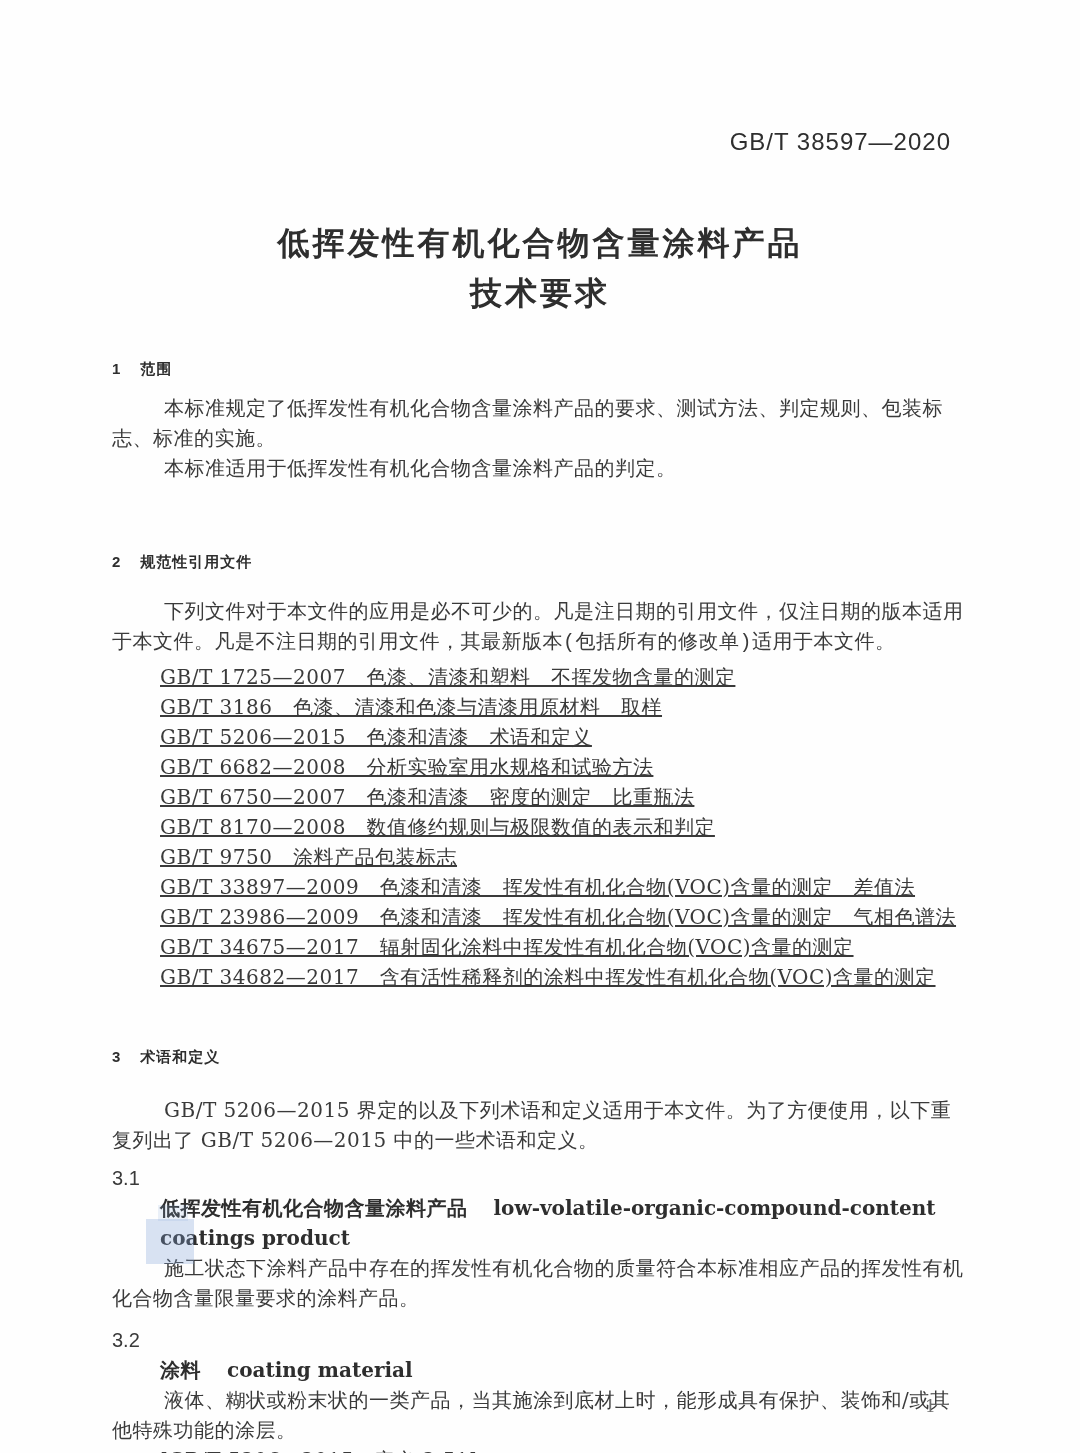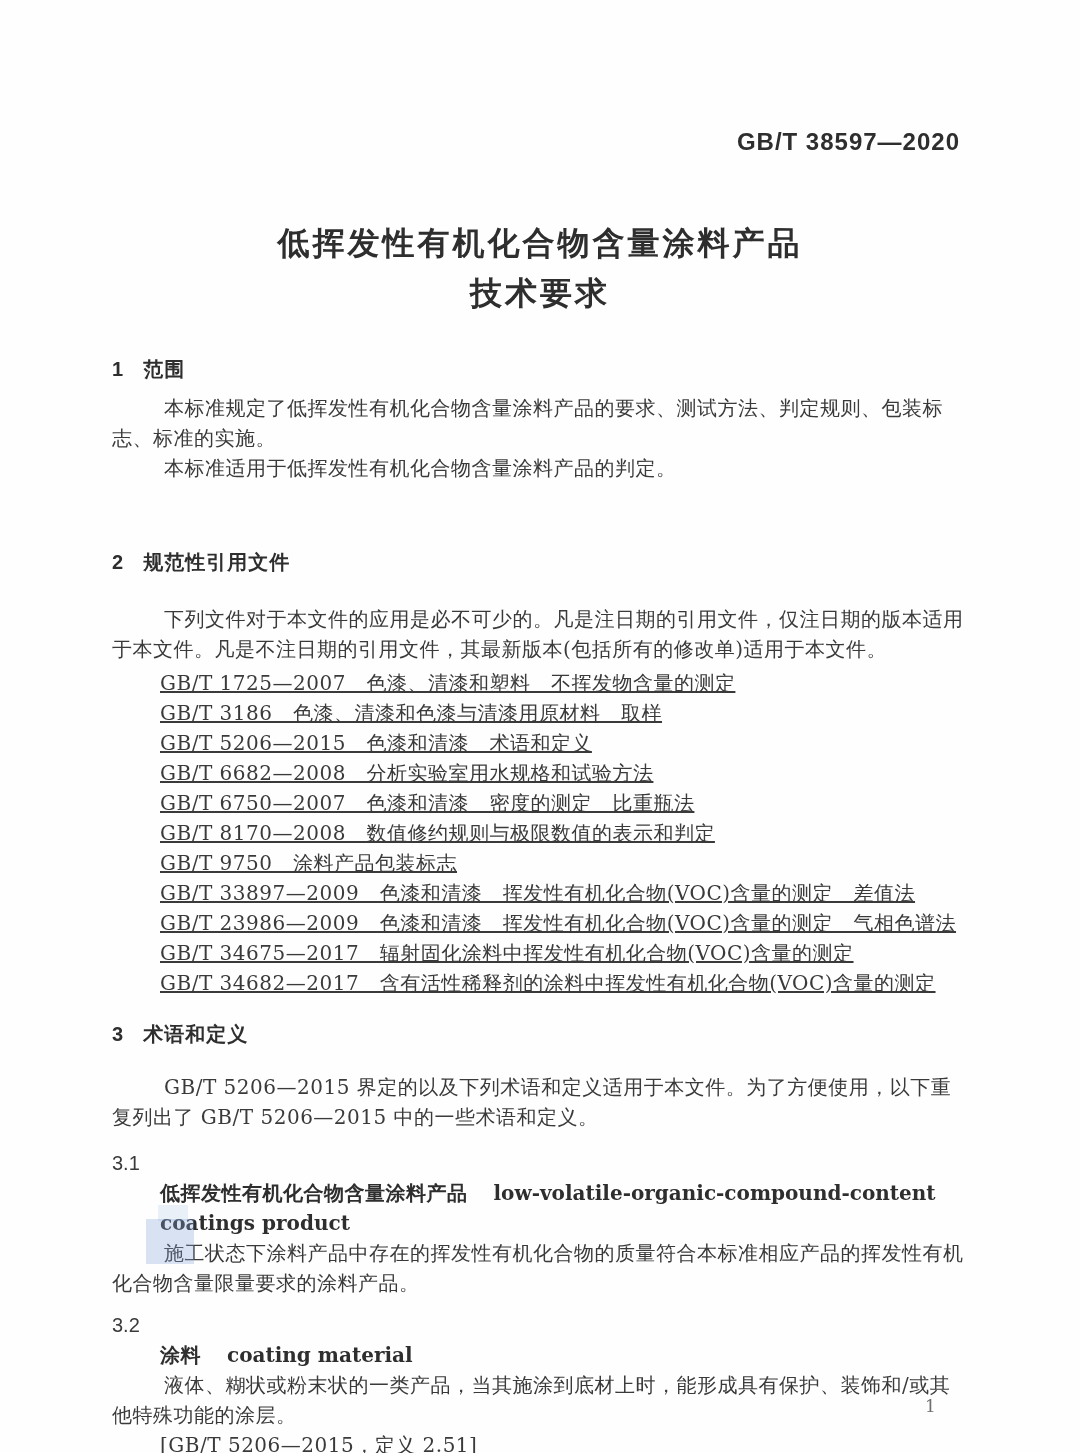--- a/index.html
+++ b/index.html
@@ -10,23 +10,23 @@
     color: #3a3a3a;
     position: relative;
     overflow: hidden;
   }
   .page {
     position: absolute; inset: 0;
     background: #fefefe;
   }
   .std-code {
     position: absolute;
-    top: 128px; right: 120px;
+    top: 128px; right: 129px;
     font-family: "Liberation Sans", sans-serif;
-    font-weight: bold;
+    font-weight: normal;
     font-size: 24px;
     letter-spacing: 1px;
     color: #2e2e2e;
   }
   .doc-title {
     position: absolute;
     top: 218px; left: 0; width: 100%;
     text-align: center;
     font-family: "Liberation Sans", sans-serif;
     font-weight: bold;
@@ -38,33 +38,33 @@
   .content {
     position: absolute;
     left: 112px; top: 354px;
     width: 853px;
     font-size: 20px;
     line-height: 30px;
   }
   .clause-heading {
     font-family: "Liberation Sans", sans-serif;
     font-weight: bold;
-    font-size: 20px;
+    font-size: 15px;
     line-height: 30px;
     color: #2e2e2e;
     letter-spacing: 1px;
   }
   .clause-heading .num { margin-right: 20px; letter-spacing: 0; }
   .body-p { text-indent: 52px; letter-spacing: 0.5px; }
   .mt26 { margin-top: 9px; }
-  .mt27 { margin-top: 27px; }
+  .mt27 { margin-top: 21px; font-family: Liberation Mono, monospace; }
   .mt40 { margin-top: 64px; }
-  .mt34 { margin-top: 21px; }
+  .mt34 { margin-top: 50px; }
   .mt23 { margin-top: 23px; }
-  .mt8  { margin-top: 16px; }
+  .mt8  { margin-top: 8px; }
   .mt2  { margin-top: 12px; }
   .refs { list-style: none; margin-top: 4px; text-decoration: underline; }
   .refs li { padding-left: 48px; line-height: 30px; letter-spacing: 0.5px; }
   .sub-num {
     font-family: "Liberation Sans", sans-serif;
     font-size: 20px;
     line-height: 30px;
     color: #3a3a3a;
   }
   .term-line { padding-left: 48px; line-height: 30px; }

